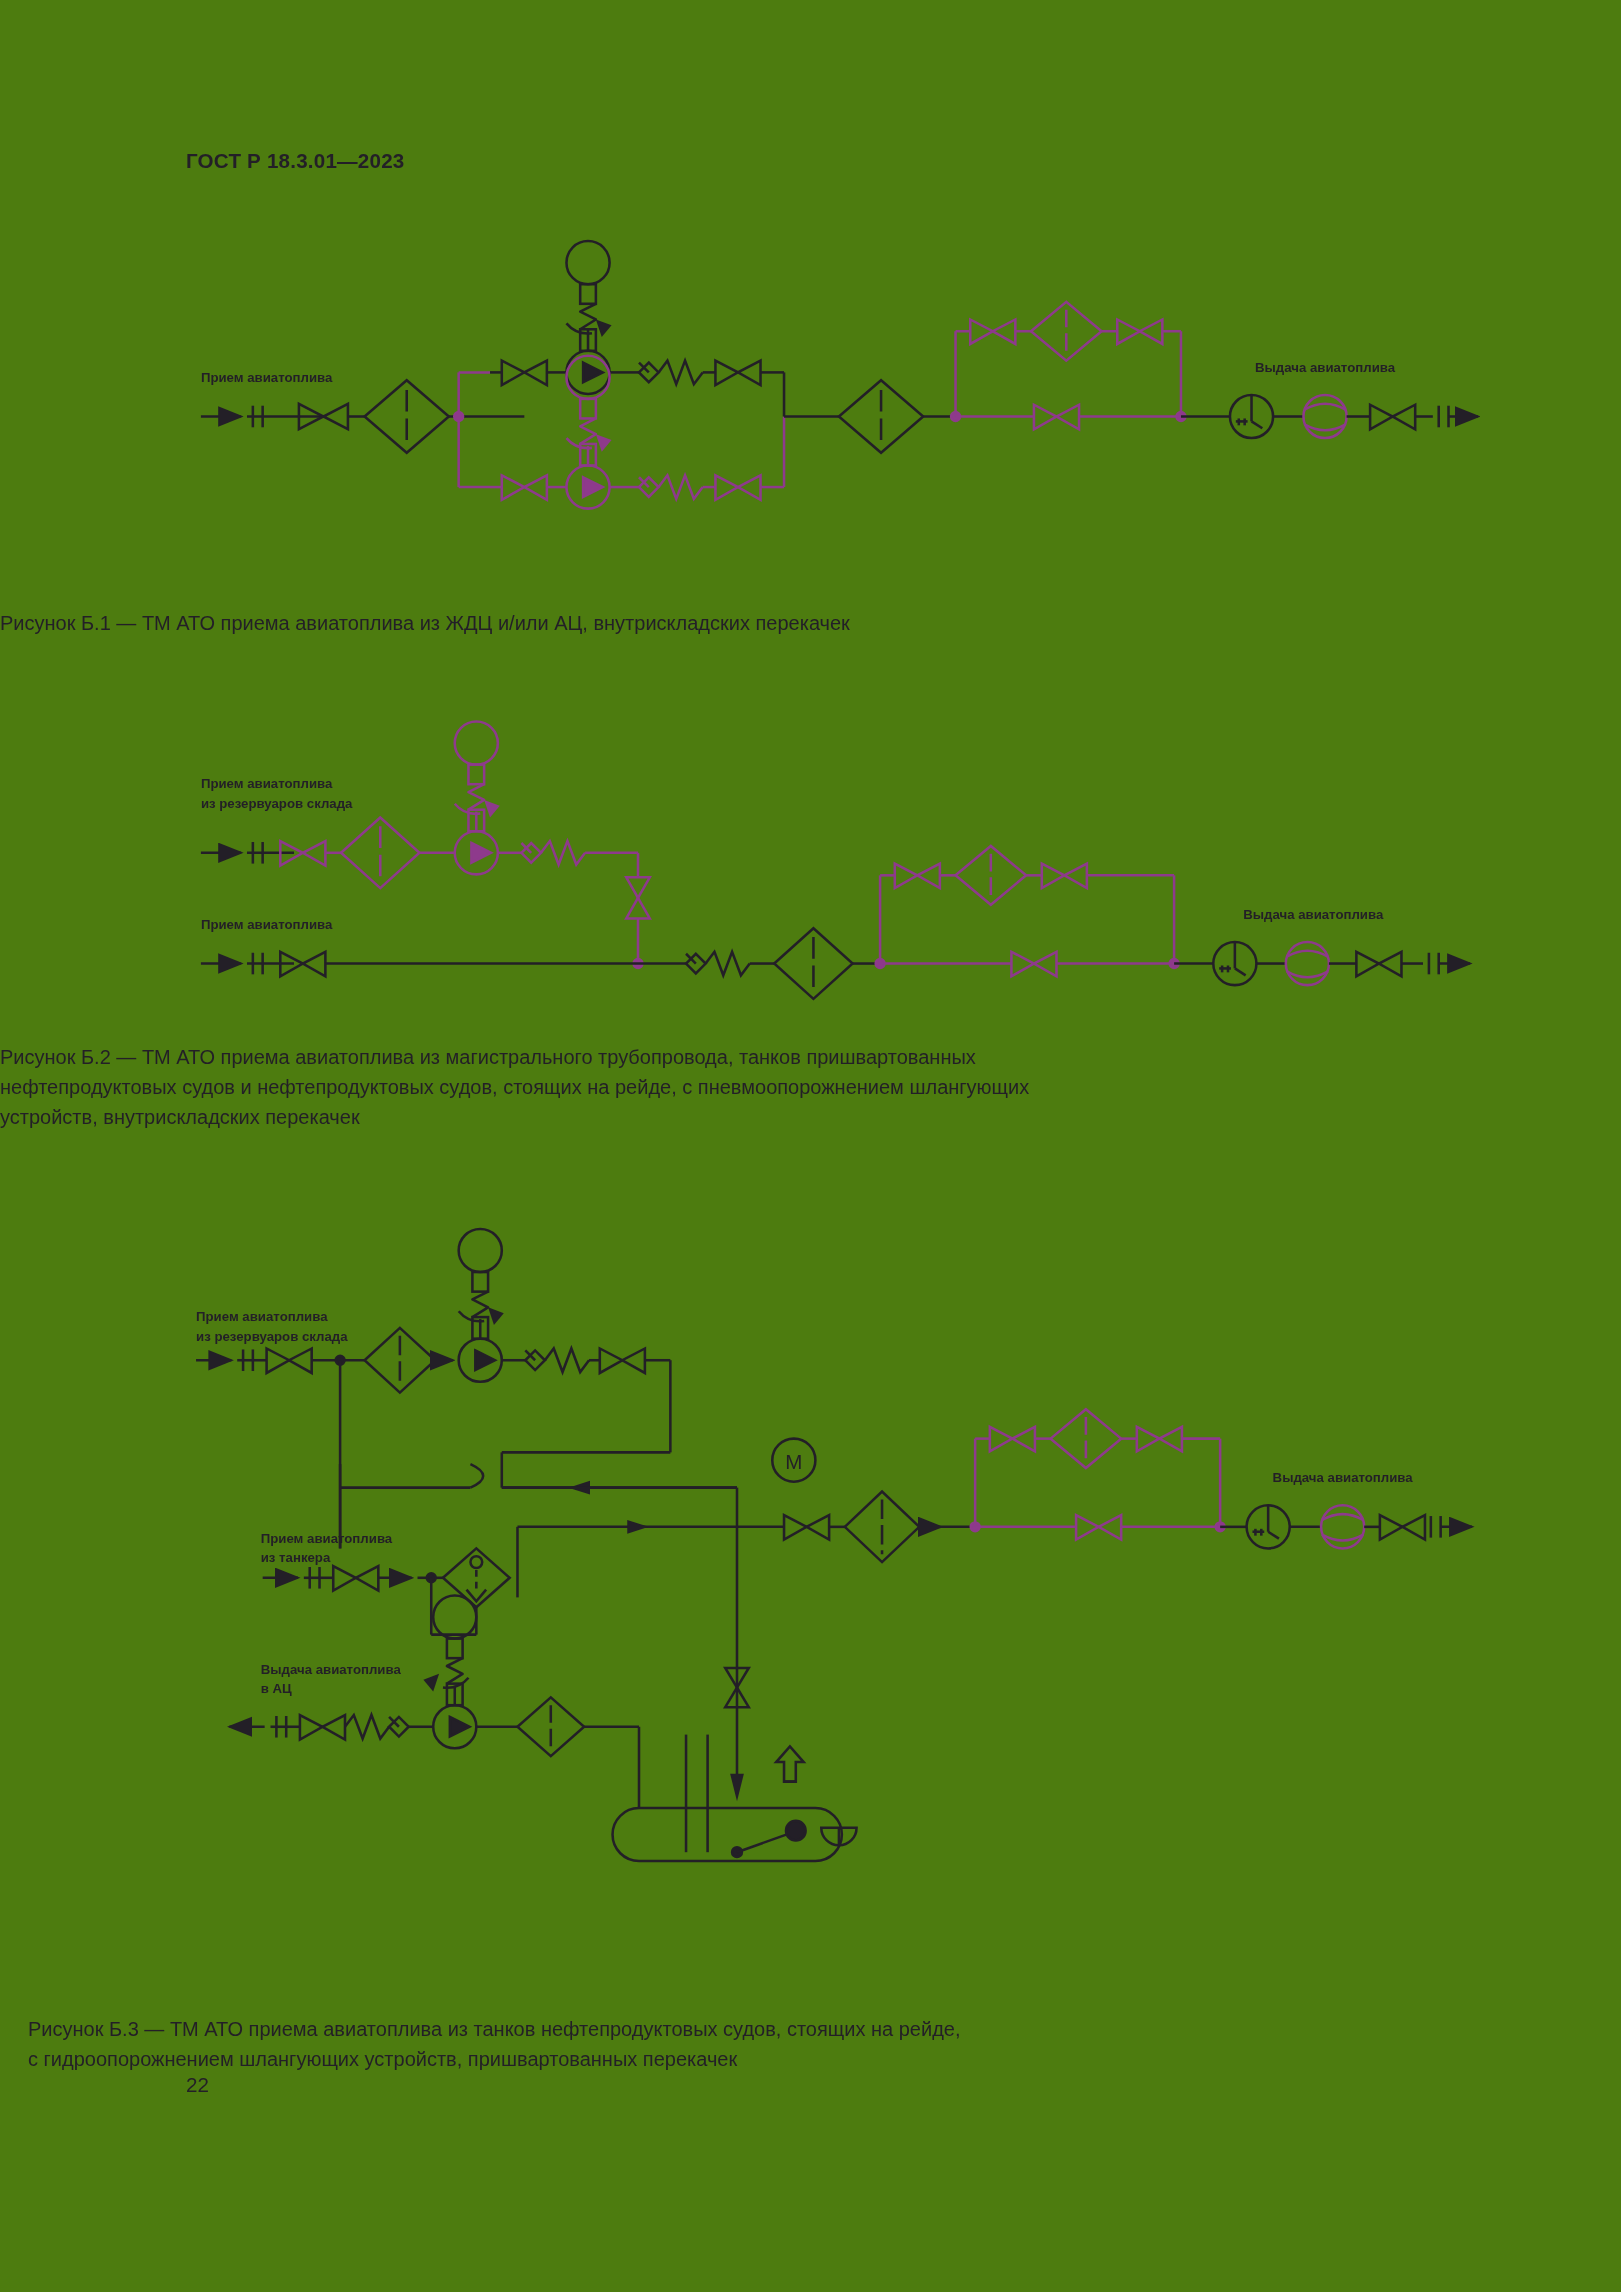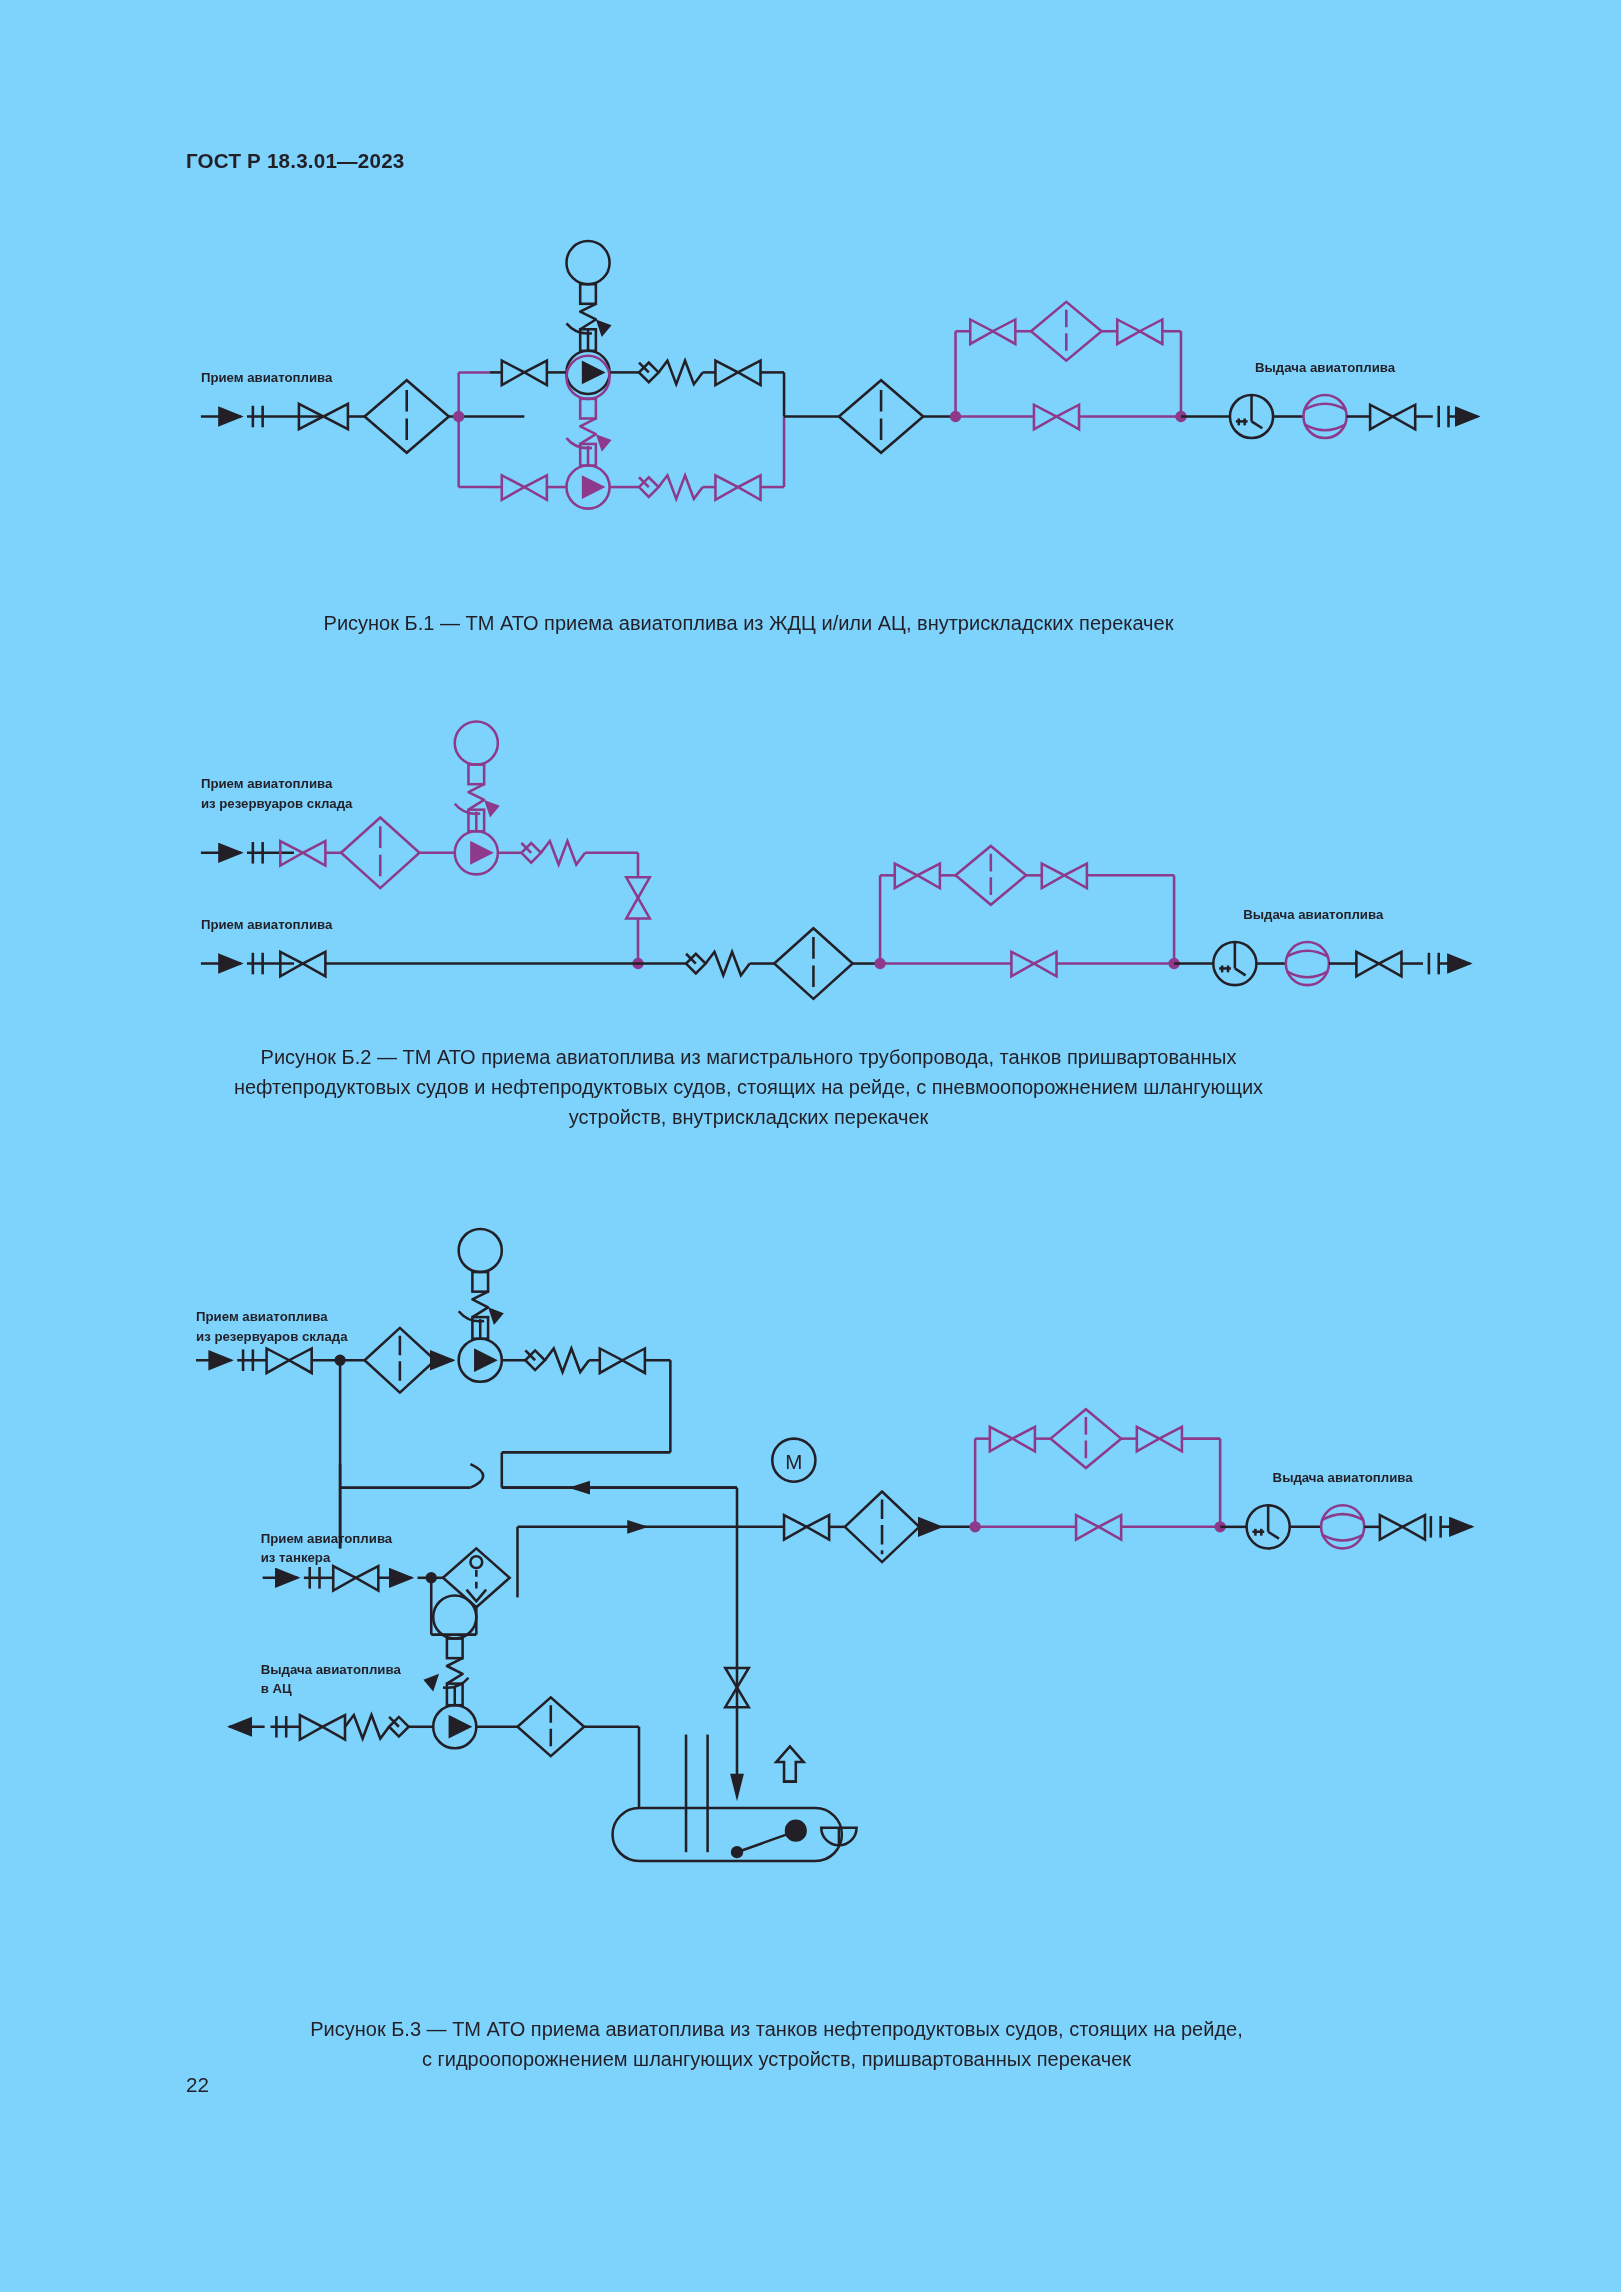--- a/index.html
+++ b/index.html
@@ -4,21 +4,21 @@
 <style>
   html,body{margin:0;padding:0;background:#f4f4f4;}
   body{
     font-family:"Liberation Sans", sans-serif;
     color:#231f27;
   }
   .page{
     position:relative;
     width:1621px;
     height:2293px;
-    background:#7dd3fc;
+    background:#4d7c0f;
     overflow:hidden;
   }
   .doc-header{
     position:absolute;
     left:186px;
     top:149px;
     font-size:20.6px;
     font-weight:bold;
     letter-spacing:0.2px;
     color:#231f27;
@@ -27,21 +27,21 @@
     position:absolute;
     left:186px;
     top:2073px;
     font-size:20.6px;
     color:#231f27;
   }
   .caption{
     position:absolute;
     left:0;
     width:1497px;
-    text-align:center;
+    text-align:left;
     font-size:20px;
     line-height:30px;
     color:#231f27;
   }
   #caption-b1{top:608px;}
   #caption-b2{top:1042px;}
   #caption-b3{top:2014px;padding-left:28px;}
 
   .fig{position:absolute;left:0;top:0;}
   #fig-b1{top:137px;}

